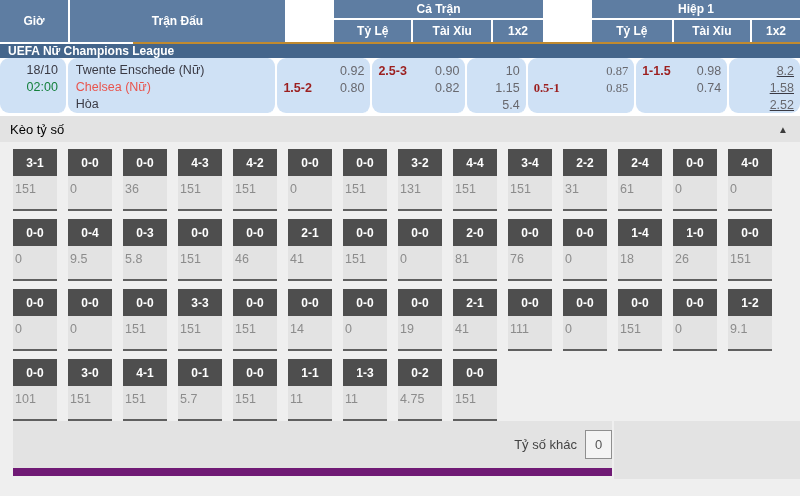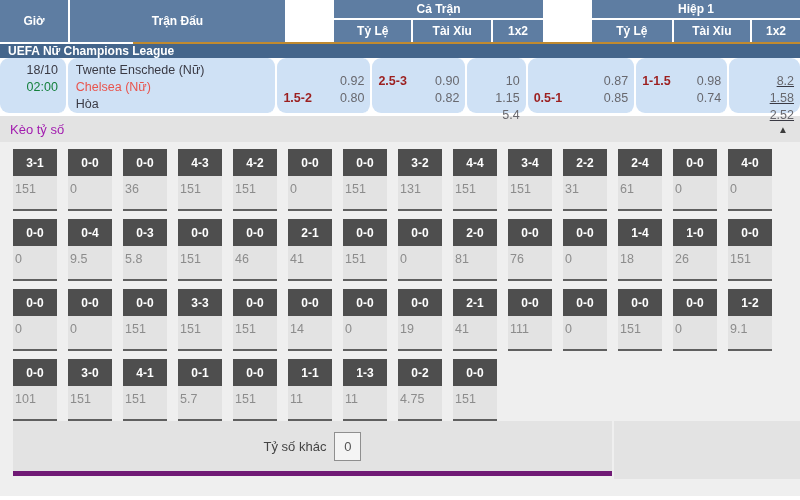--- a/index.html
+++ b/index.html
@@ -42,54 +42,54 @@
   }
 
   
   .match-row { display:flex; height:55px; background:#fff; }
   .mcell { background:#cfe1f5; border-right:2px solid #fff; font-size:12.5px; color:#3a3a44;border-radius:9px; }
   .mcell.last { border-right:none; }
   .time-cell { width:70px; text-align:right; padding:4px 8px 0 0; line-height:17px; }
   .time-red { color:#15803d; }
   .team-cell { width:217px; padding:4px 0 0 8px; line-height:17px; }
   .team-away { color:#e9544d; }
-  .odds-cell { padding:15px 6px 0; line-height:17px; }
+  .odds-cell { padding:5px 6px 0; line-height:17px; }
   .oc-ft1 { width:98px; } .oc-ft2 { width:98px; } .oc-ft3 { width:62px; }
-  .oc-h11 { width:112px; } .oc-h12 { width:96px; } .oc-h13 { width:73px;text-decoration:underline; }
+  .oc-h11 { width:112px;font-family:Liberation Serif, serif; } .oc-h12 { width:96px; } .oc-h13 { width:73px;text-decoration:underline; }
   .oline { display:flex; justify-content:space-between; }
   .hcap { color:#9c1f1f; font-weight:700; }
   .oval { color:#68686e; margin-left:auto; }
   .x2line { text-align:right; color:#68686e; }
 
   
   .cs-bar {
     margin-top:3px; height:26px; background:#e3e3e3;
     display:flex; align-items:center; justify-content:space-between; padding:0 12px 0 10px;
   }
-  .cs-title { font-size:13px; color:#a21caf; }
+  .cs-title { font-size:13px; color:#000000; }
   .cs-arrow { font-size:10px; color:#3c3c3c; cursor:pointer; }
 
   .cs-body { background:#efefef; height:354px; padding:7px 0 0 13px; }
   .score-row { display:flex; margin-bottom:8px; }
   .score-row.last { margin-bottom:0; }
   .score-cell {
     width:44px; height:62px; margin-right:11px;
     background:#e3e3e3; border-bottom:2px solid #5f5f5f; cursor:pointer;
   }
   .score-box {
     height:27px; background:#4e4e4e; color:#fff; font-weight:700; font-size:12px;
     display:flex; align-items:center; justify-content:center;
   }
   .score-odds { display:block; padding:6px 0 0 2px; font-size:12.5px; color:#8c8c8c; }
 
   
   .other-row { display:flex; }
   .other-block {
-    width:599px; height:55px; background:#e3e3e3; border-bottom:5px solid #701a75;
-    display:flex; align-items:center; justify-content:center;
+    width:599px; height:55px; background:#e3e3e3; border-bottom:8px solid #701a75;
+    display:flex; align-items:center; justify-content:flex-end;
   }
   .other-label { font-size:13px; color:#444; }
   .other-box {
     width:27px; height:29px; margin-left:8px; background:#f4f4f4; border:1px solid #8f8f8f;
     display:flex; align-items:center; justify-content:center; font-size:13px; color:#555;
   }
   .other-rest { flex:1; height:58px; background:#e3e3e3; margin-left:2px; }
 </style>
 </head>
 <body>

